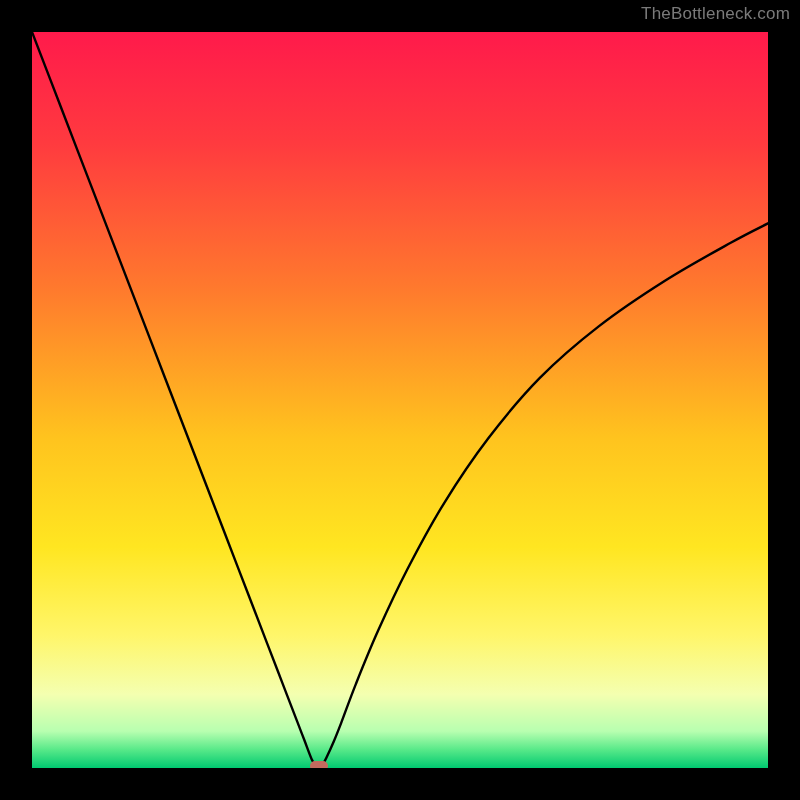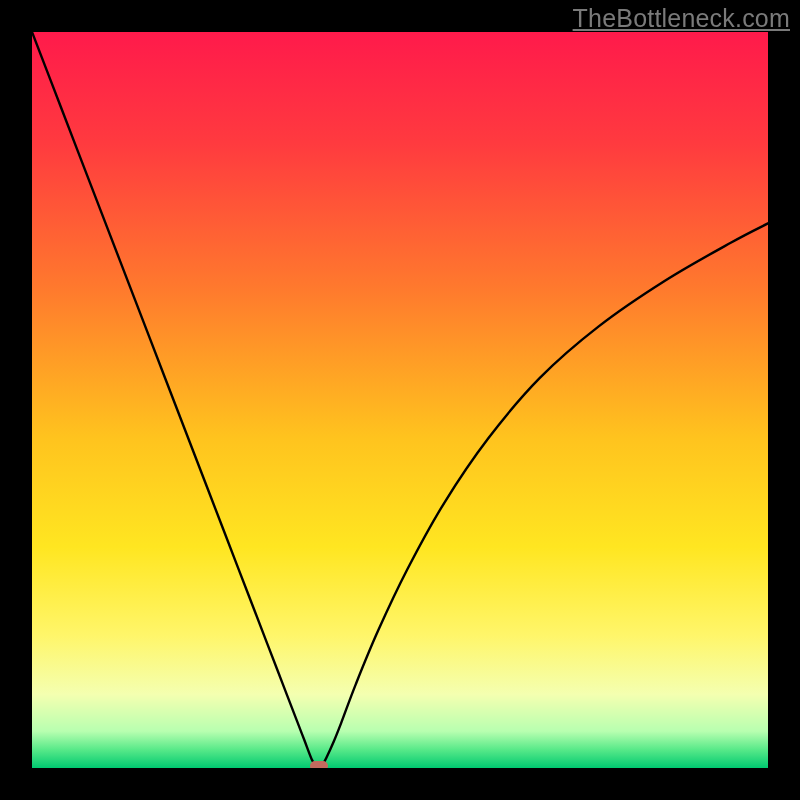--- a/index.html
+++ b/index.html
@@ -42,23 +42,22 @@
     width: 18px;
     height: 10px;
     border-radius: 5px;
     transform: translate(-50%, -50%);
   }
   .watermark {
     position: absolute;
     top: 4px;
     right: 10px;
     color: #7a7a7a;
-    font-size: 25px;
+    font-size: 17px;
     letter-spacing: 0.2px;
-    text-decoration: underline;
   }
 </style>
 </head>
 <body>
 
 <div class="frame">
 
   <div class="plot-area">
 
     <svg class="gradient-bg" viewBox="0 0 736 736" preserveAspectRatio="none">

